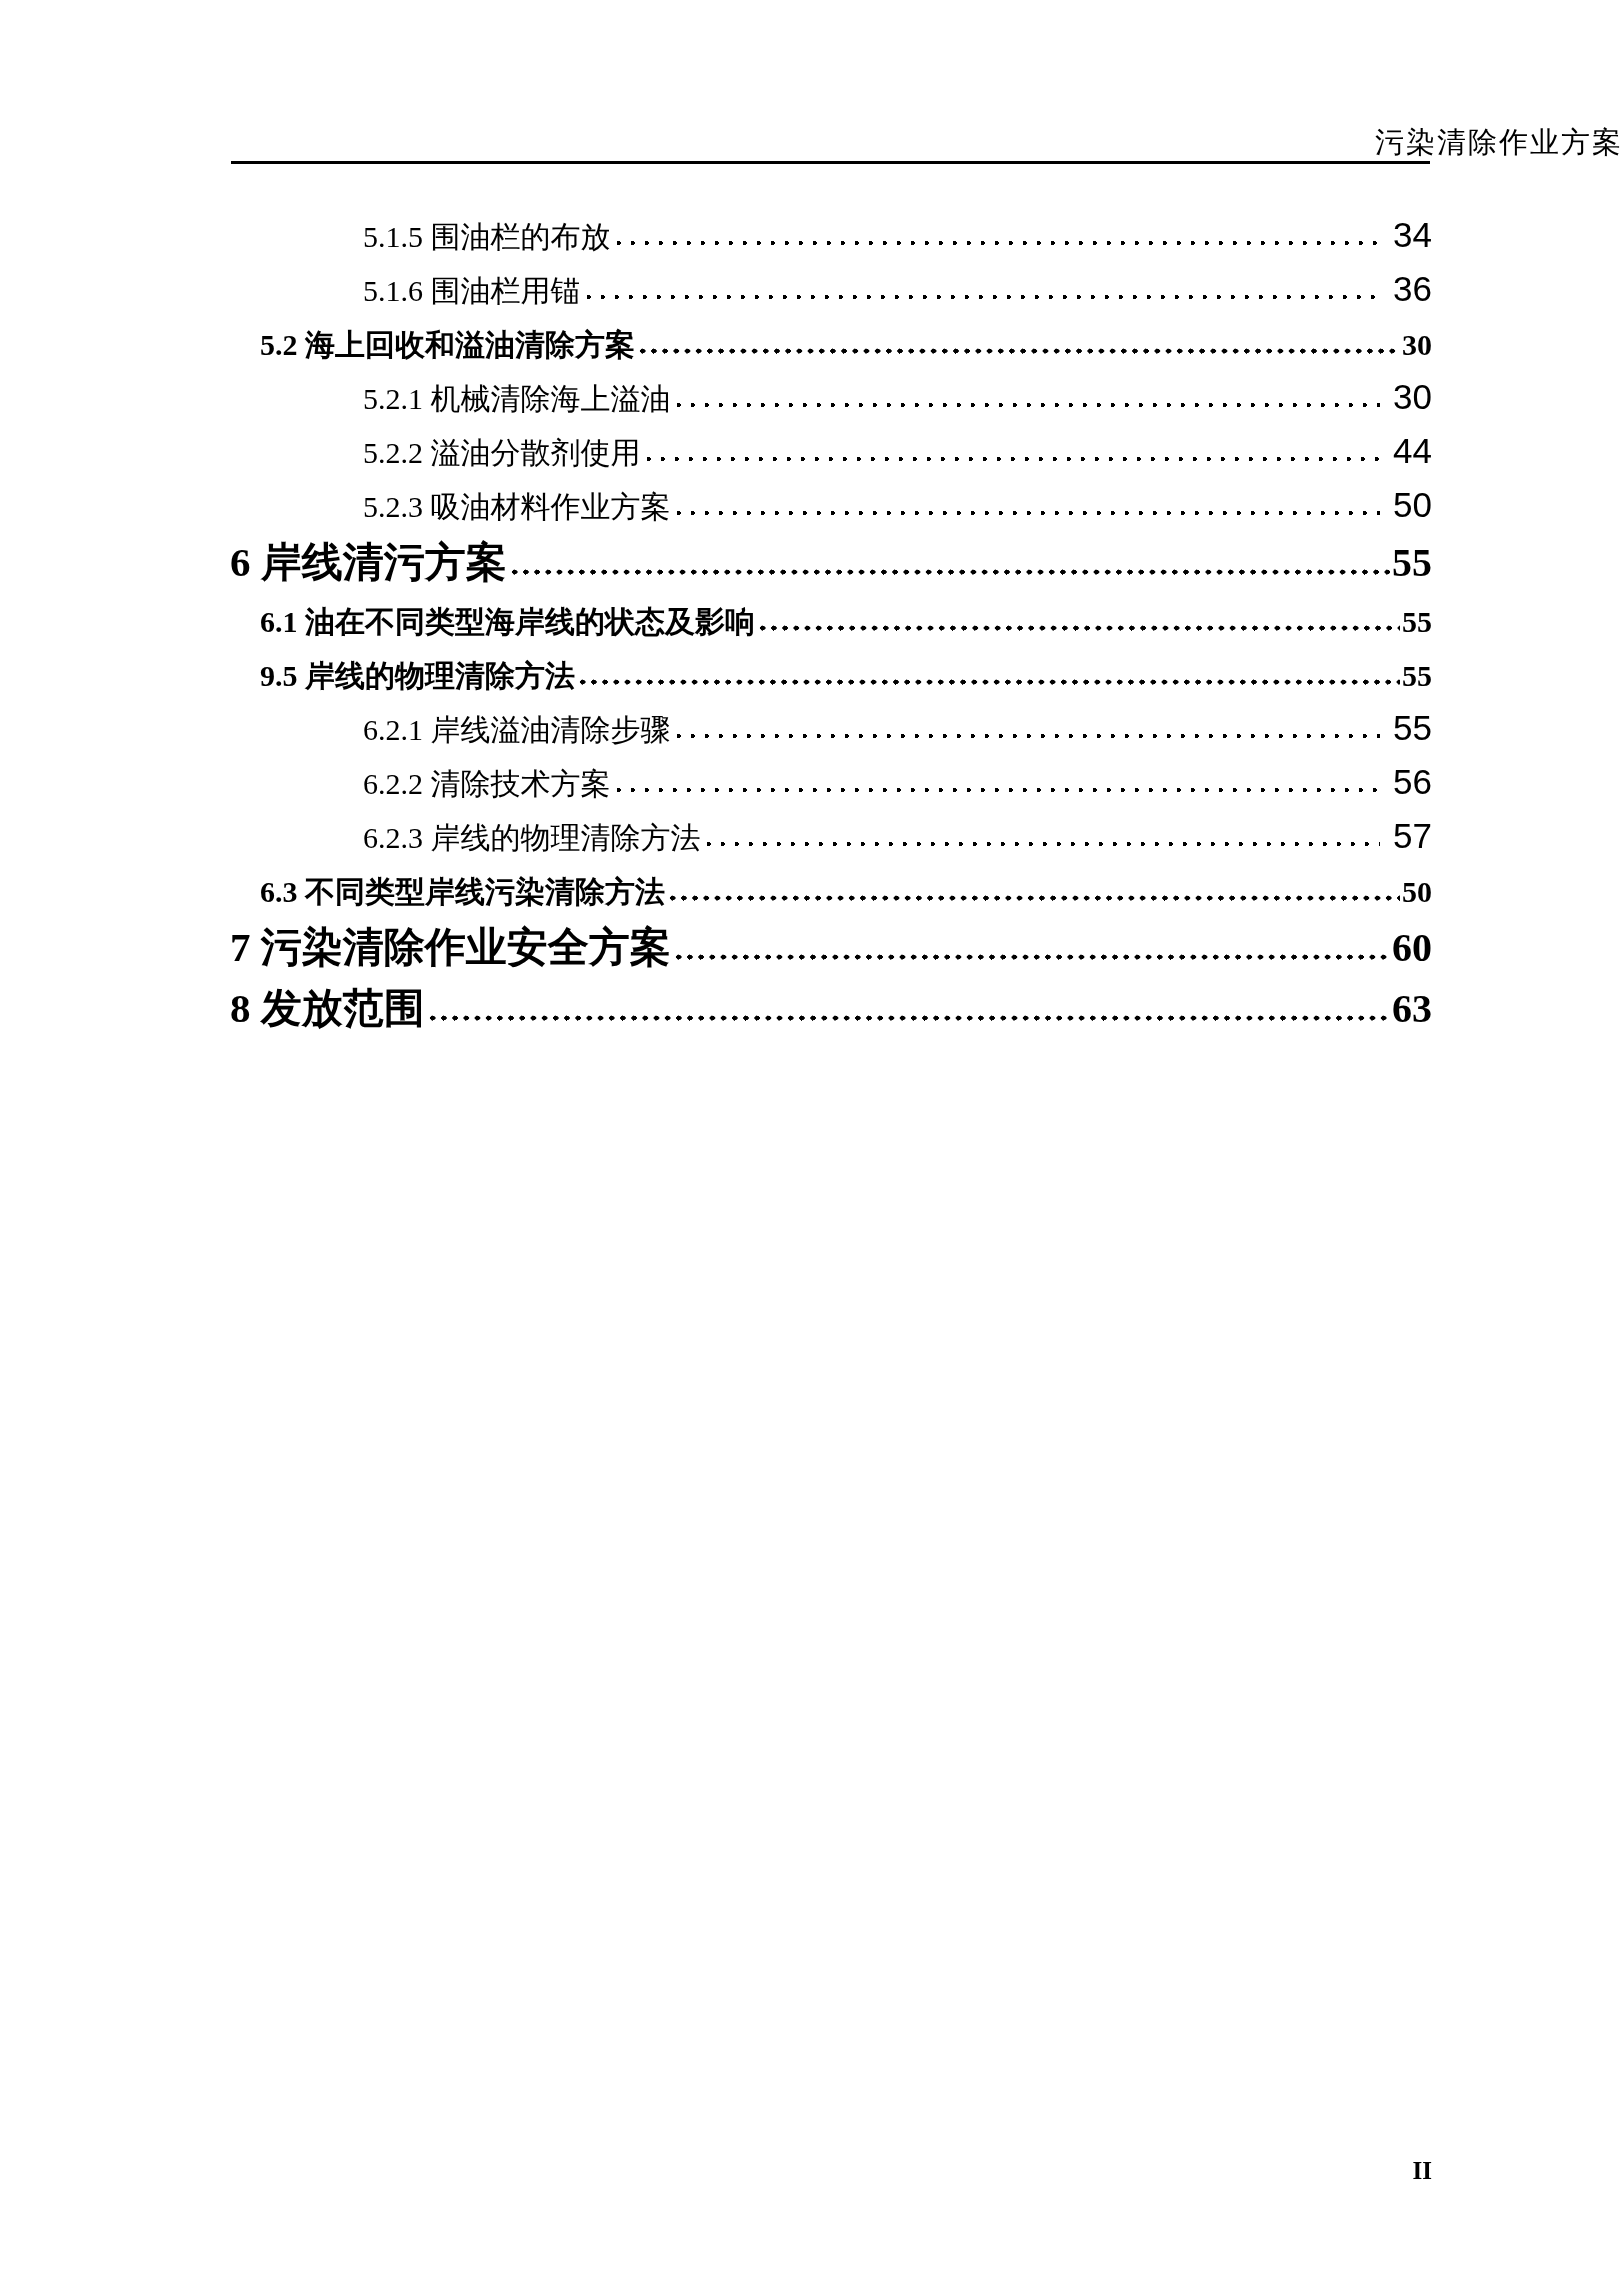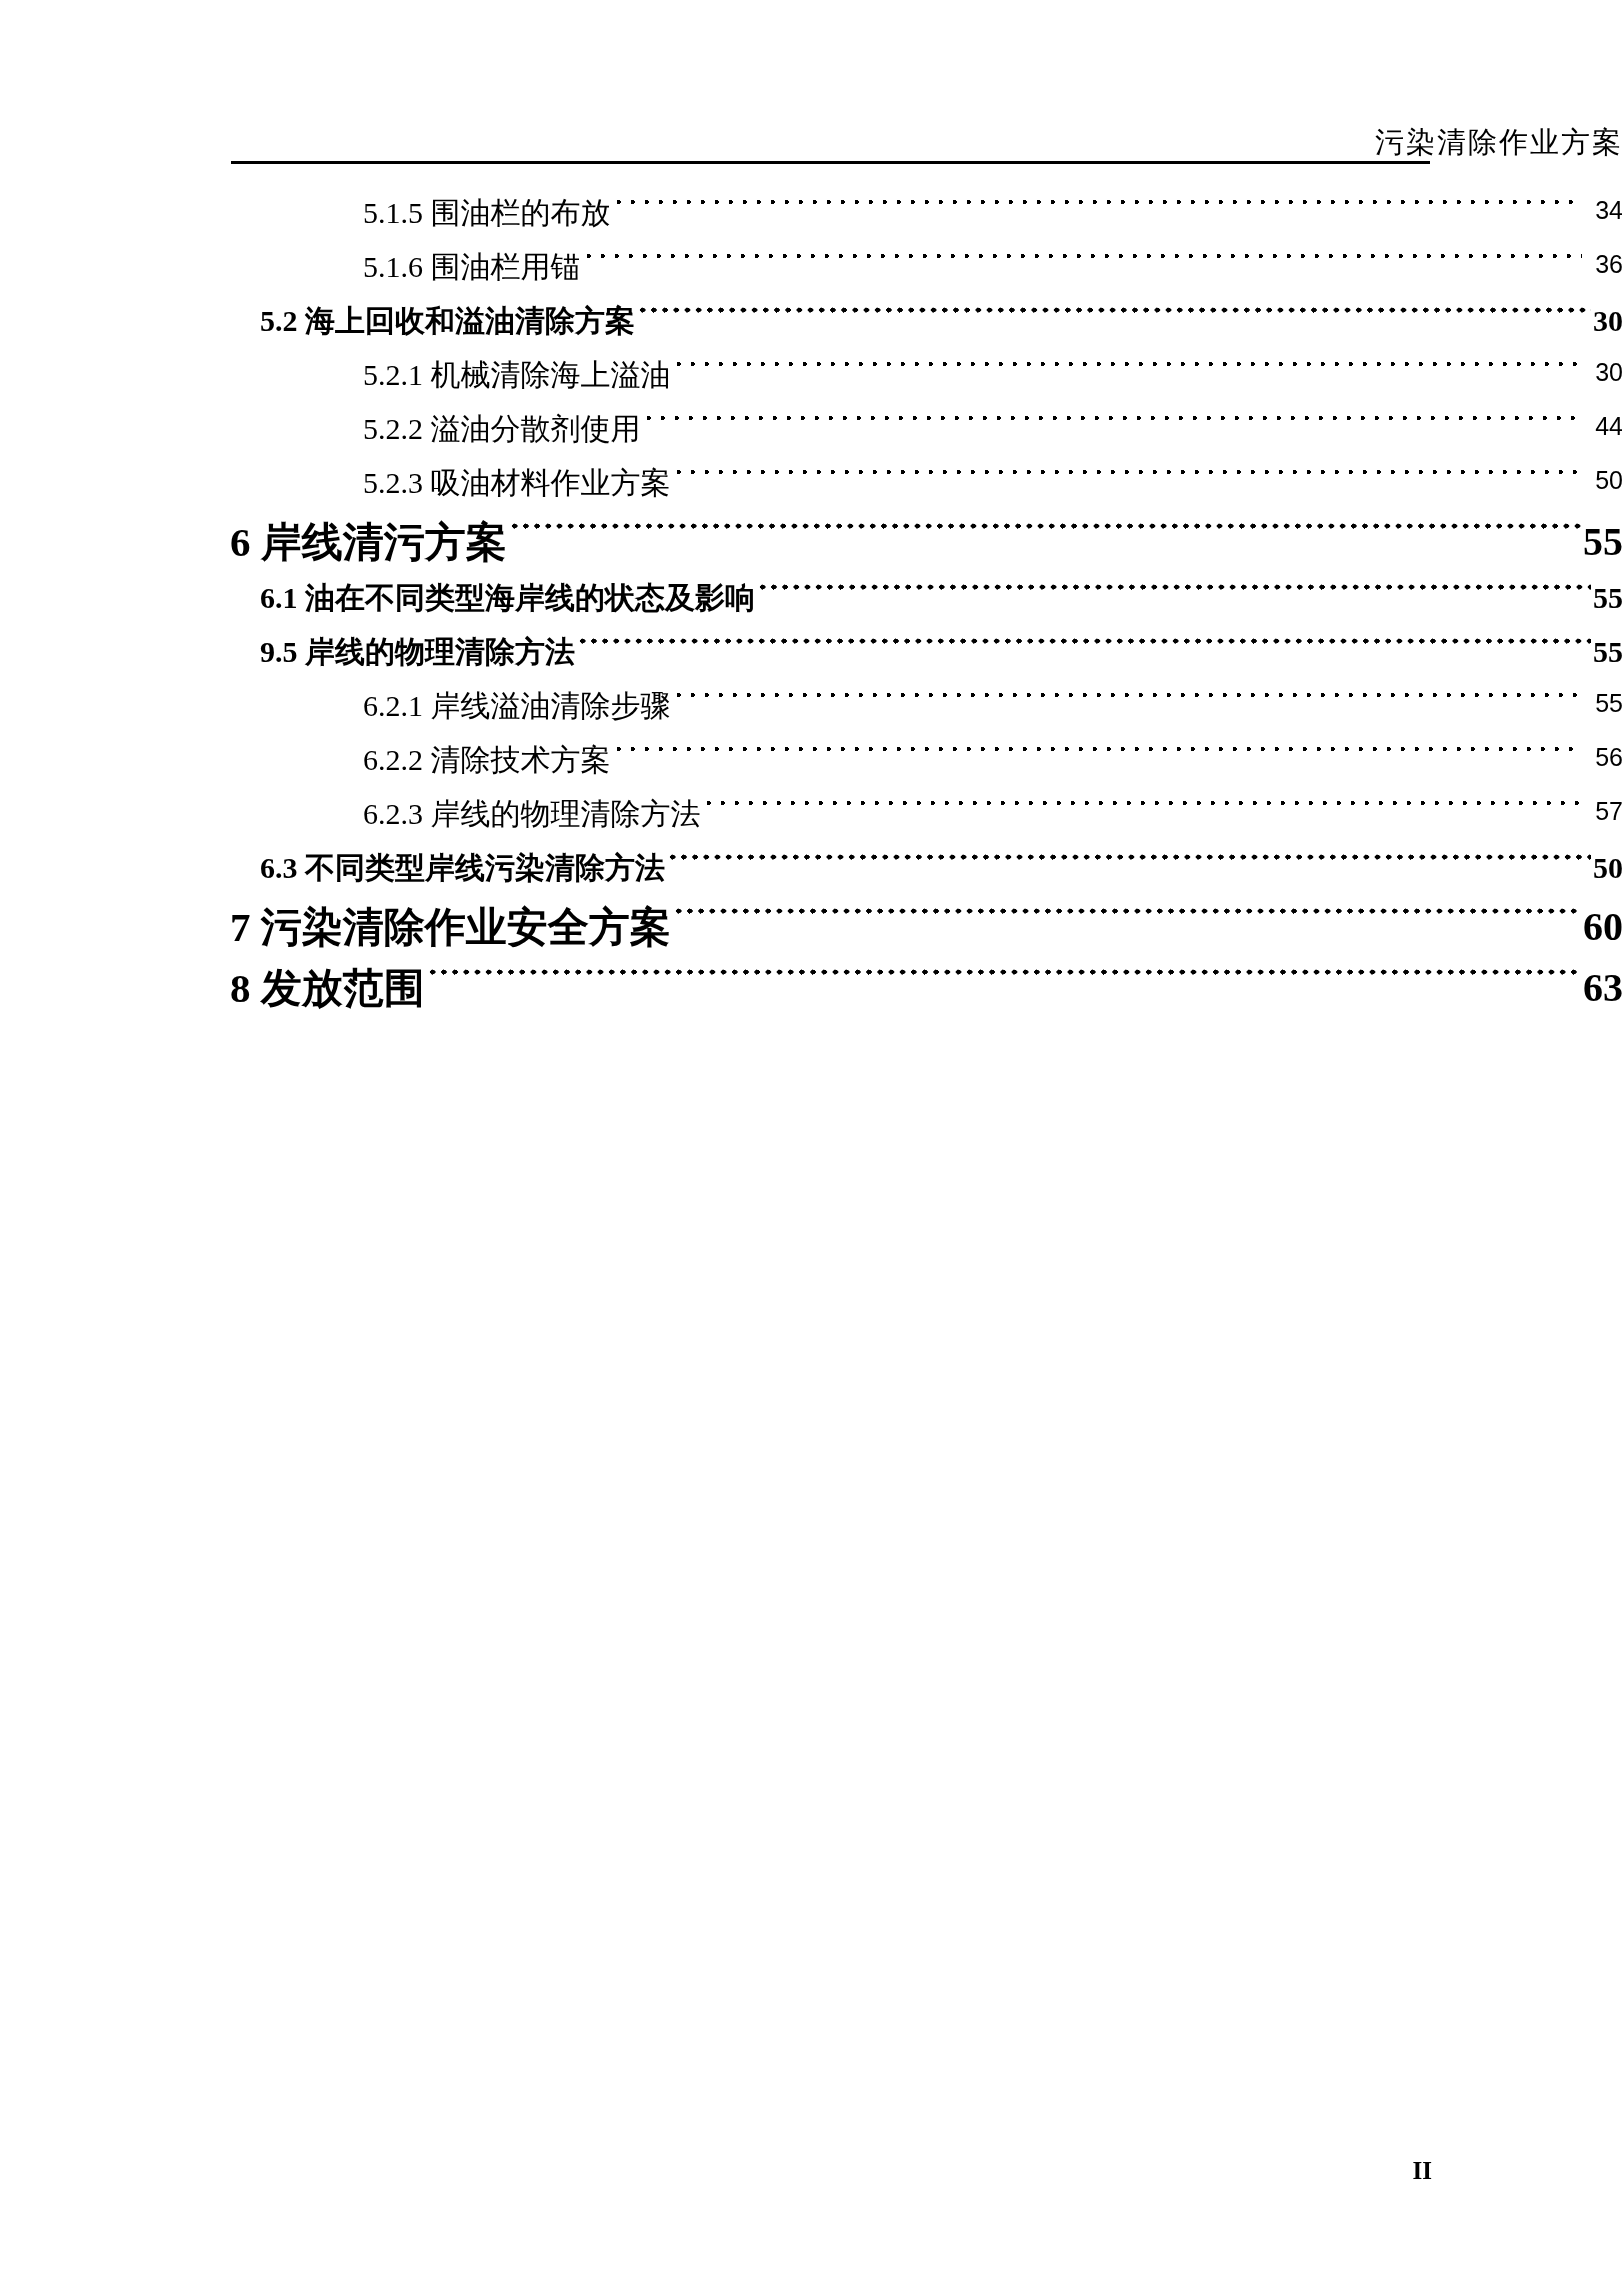--- a/index.html
+++ b/index.html
@@ -35,21 +35,23 @@
     background: #000000;
   }
   #toc {
     position: absolute;
     top: 198px;
     left: 0;
     right: 0;
   }
   .row {
     display: flex;
+    align-items: flex-end;
     box-sizing: border-box;
+    padding-right: 191px;
   }
   .row .label {
     white-space: nowrap;
     line-height: 1;
   }
   .row .pagenum {
     line-height: 1;
   }
   .leader {
     flex: 1 1 auto;
@@ -66,21 +68,21 @@
     font-size: 30px;
     font-weight: normal;
   }
   .lvl3 .leader {
     background-image: radial-gradient(circle 2px at 3.6px 4.1px, #000 99%, rgba(0,0,0,0) 100%);
     background-size: 14px 8.2px;
     margin-right: 13.3px;
   }
   .lvl3 .pagenum {
     font-family: "Liberation Sans", "DejaVu Sans", sans-serif;
-    font-size: 25px;
+    font-size: 35px;
   }
   
   .lvl2 {
     height: 54px;
     padding-left: 260px;
     font-size: 30px;
     font-weight: bold;
   }
   .lvl2 .leader {
     background-image: radial-gradient(circle 2.6px at 3.6px 4.1px, #000 99%, rgba(0,0,0,0) 100%);

